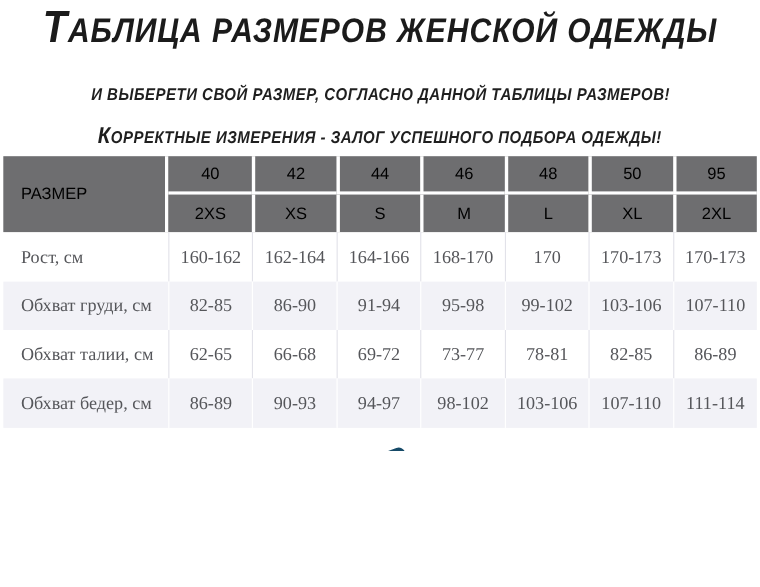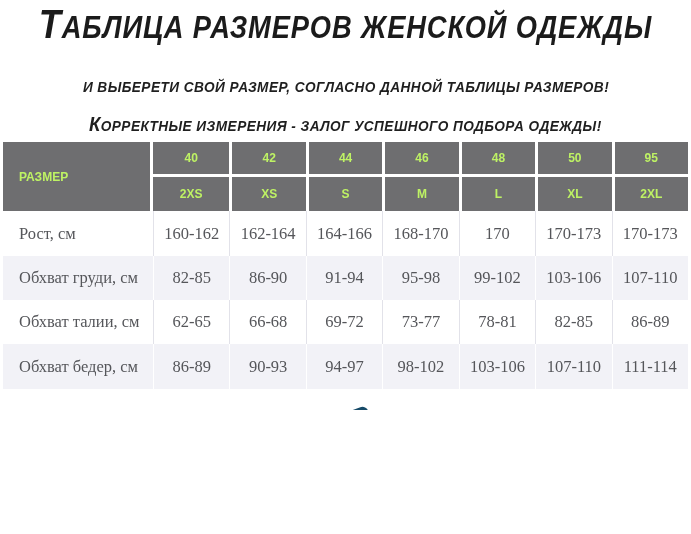--- a/index.html
+++ b/index.html
@@ -27,21 +27,21 @@
 
   
   .size-table {
     position:absolute; top:142px; left:3px; width:685px;
     display:grid;
     grid-template-columns:150px repeat(7, 1fr);
     grid-template-rows:35px 34px 45px 44px 44px 45px;
     background:#ffffff;
   }
   .cell { display:flex; align-items:center; justify-content:center; }
-  .hdr { background:#6e6e70; color:#bef264; font-weight:bold; font-size:12px; }
+  .hdr { background:#6e6e70; color:#000000; font-weight:normal; font-size:15px; }
   .corner {
     grid-row:1 / span 2; grid-column:1;
     justify-content:flex-start; padding-left:16px;
     border-right:3px solid #ffffff;
   }
   .h-num { border-bottom:3px solid #ffffff; }
   .h-sep { border-left:3px solid #ffffff; }
   .body-cell { color:#55565a; font-size:16.5px;font-family:Liberation Serif, serif; }
   .lbl { justify-content:flex-start; padding-left:16px; }
   .val { border-left:1px solid #e2e2e9; }

